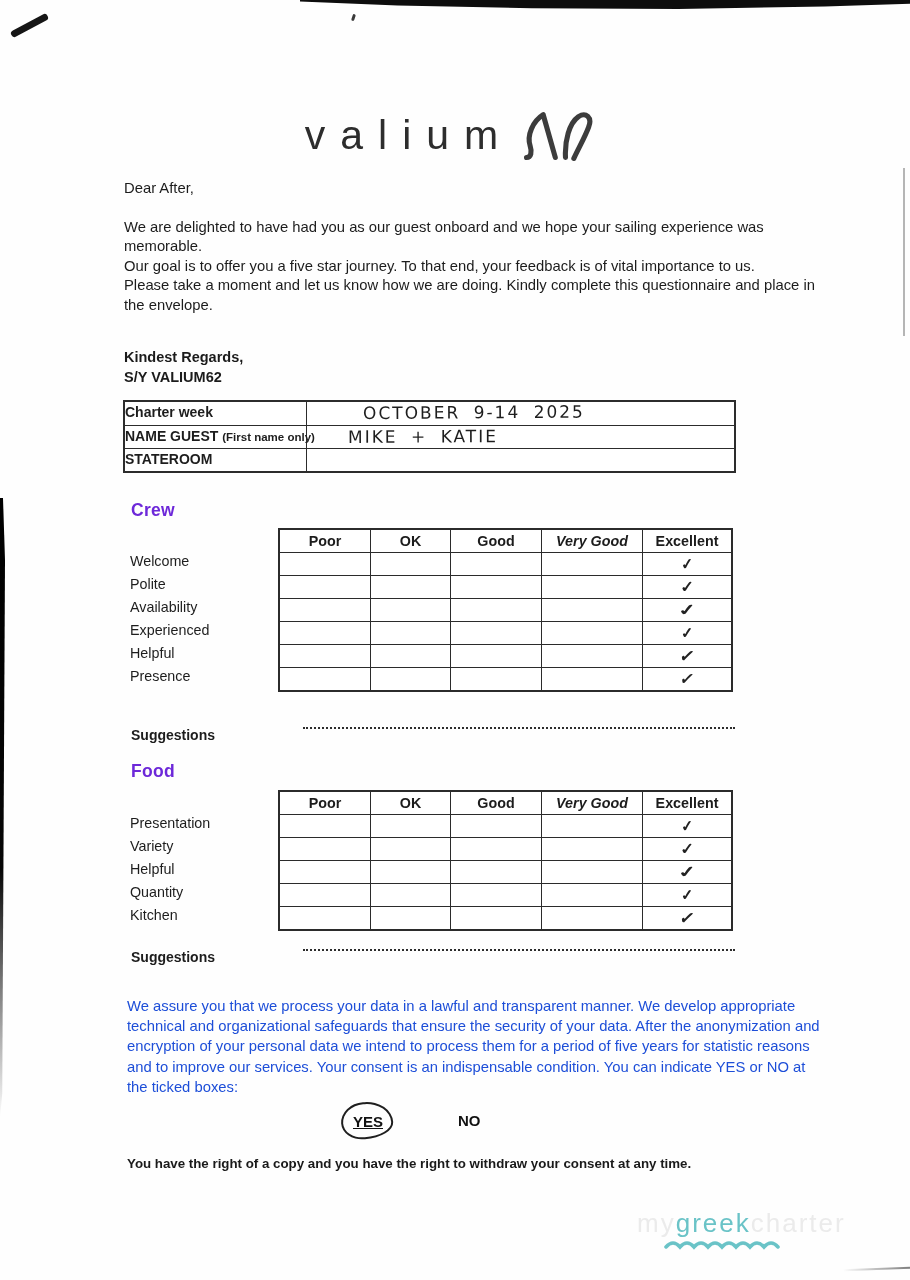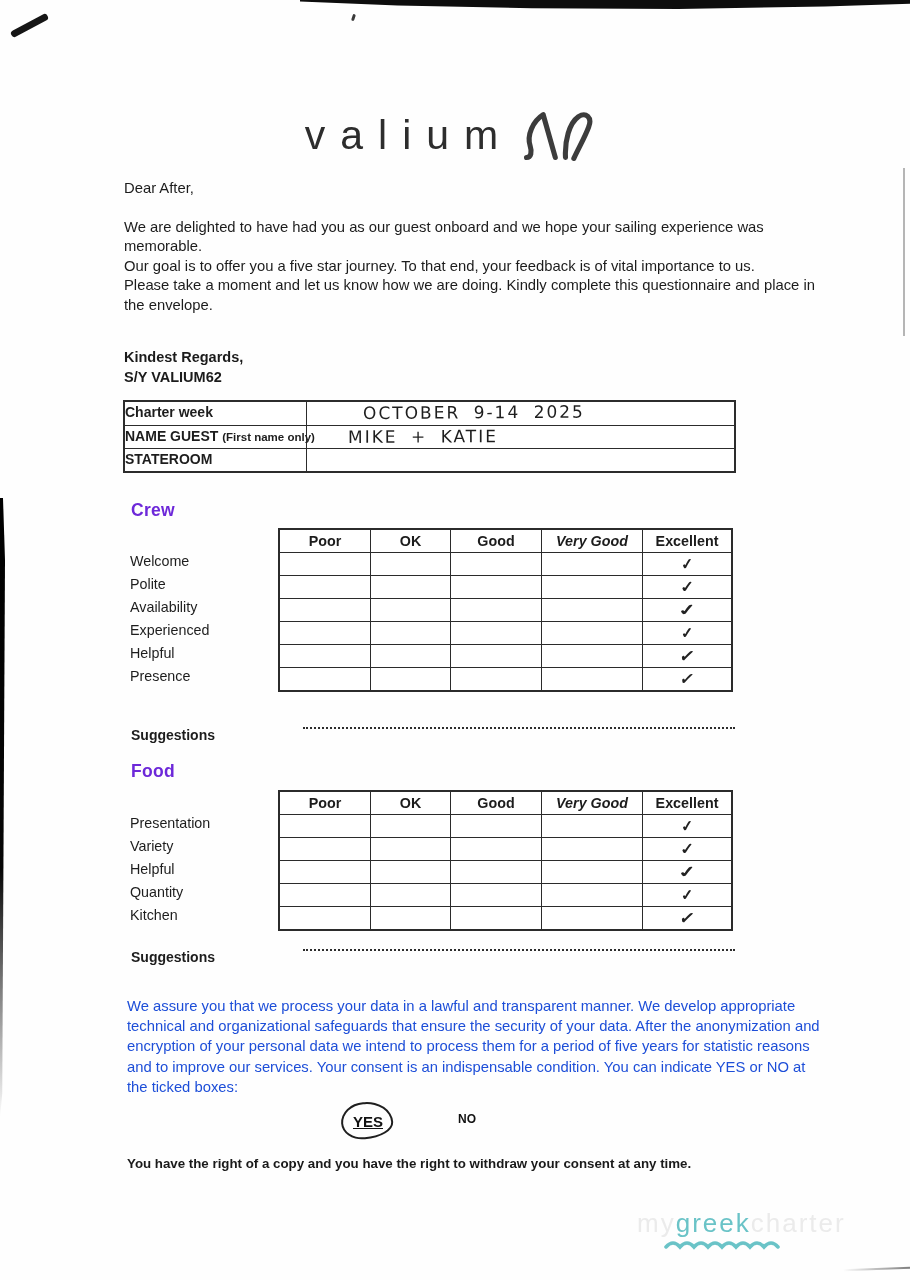--- a/index.html
+++ b/index.html
@@ -77,21 +77,21 @@
   #food-sugg{top:949px;}
   .s-label{font-weight:700;font-size:14px;line-height:16px;color:#1c1c1c;}
   .dots{flex:1;margin-left:88px;border-bottom:2.2px dotted #2c2c2c;height:0;margin-bottom:3px;}
 
   
   .consent{position:absolute;left:127px;top:996px;width:694px;font-size:14.8px;line-height:20.2px;color:#1d4ed8;margin:0;}
   .yes-option{position:absolute;left:344px;top:1104px;width:48px;height:34px;display:flex;align-items:center;justify-content:center;
     font-weight:700;font-size:15px;color:#111;text-decoration:underline;}
   .yes-circle{position:absolute;left:-3px;top:-2px;width:52px;height:37px;border:2.3px solid #1f1f1f;
     border-radius:46% 54% 58% 42% / 55% 60% 42% 48%;transform:rotate(-4deg);box-sizing:border-box;}
-  .no-option{position:absolute;left:458px;top:1112px;font-weight:700;font-size:12px;color:#111;}
+  .no-option{position:absolute;left:458px;top:1112px;font-weight:700;font-size:15px;color:#111;}
   .rights{position:absolute;left:127px;top:1156px;font-size:13.3px;font-weight:700;color:#1a1a1a;margin:0;}
 
   
   .watermark{position:absolute;left:637px;top:1208px;font-size:26px;letter-spacing:2px;font-weight:400;white-space:nowrap;}
   .wm-light{color:#ebebeb;}
   .wm-wave{position:absolute;left:664px;top:1238px;}
 </style>
 </head>
 <body>
 

